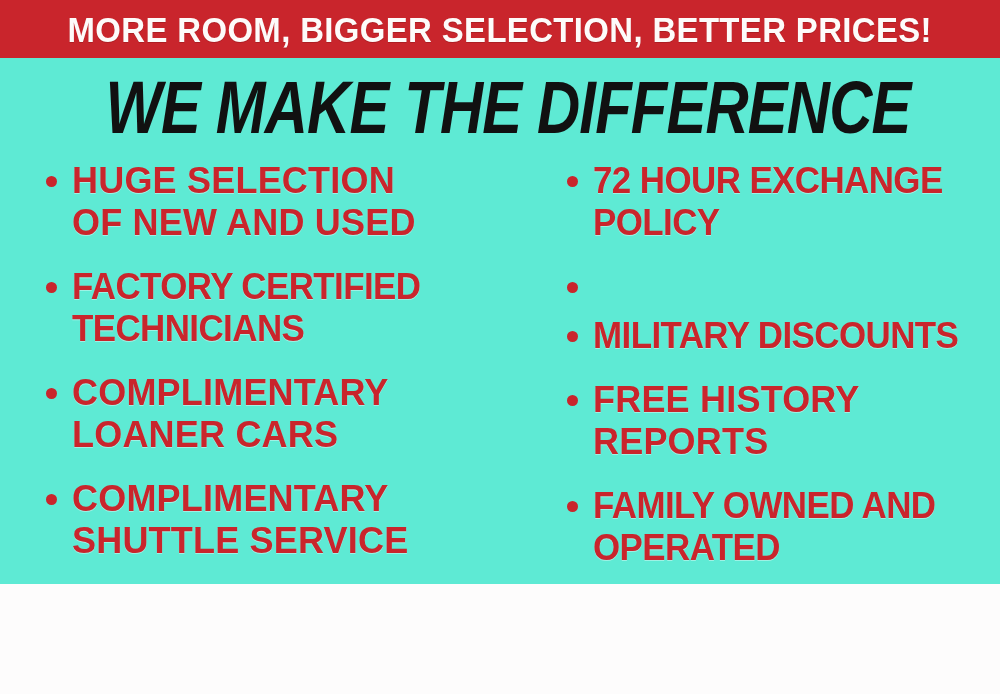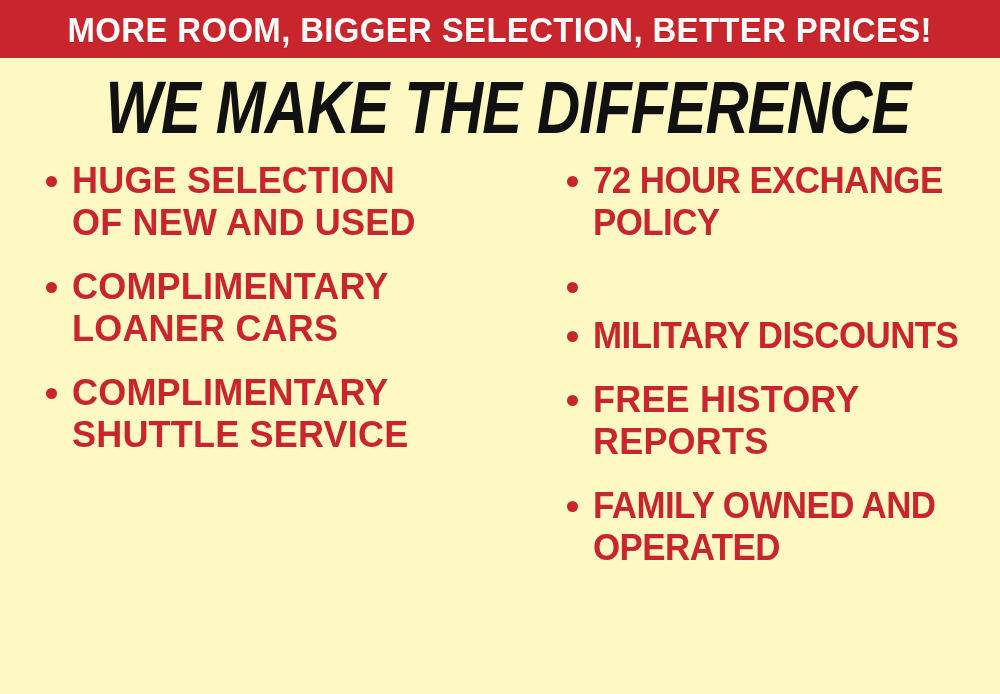--- a/index.html
+++ b/index.html
@@ -9,22 +9,22 @@
   body {
     width: 1000px;
     height: 694px;
     background: #fdfcfc;
     font-family: "Liberation Sans", sans-serif;
     overflow: hidden;
   }
   #poster {
     position: relative;
     width: 1000px;
-    height: 694px;
-    background: #fef9c3;
+    height: 584px;
+    background: #5eead4;
     overflow: hidden;
   }
 
   
   .banner {
     position: absolute;
     left: 0;
     top: 0;
     width: 1000px;
     height: 58px;
@@ -133,20 +133,25 @@
   </div>
 
   <div class="columns">
 
     <div class="col col-left">
       <div class="bullet-item">
         <span class="dot"></span>
         <span class="bullet-text">HUGE SELECTION
 OF NEW AND USED</span>
       </div>
+      <div class="bullet-item tight">
+        <span class="dot"></span>
+        <span class="bullet-text">FACTORY CERTIFIED
+TECHNICIANS</span>
+      </div>
       <div class="bullet-item">
         <span class="dot"></span>
         <span class="bullet-text">COMPLIMENTARY
 LOANER CARS</span>
       </div>
       <div class="bullet-item">
         <span class="dot"></span>
         <span class="bullet-text">COMPLIMENTARY
 SHUTTLE SERVICE</span>
       </div>

